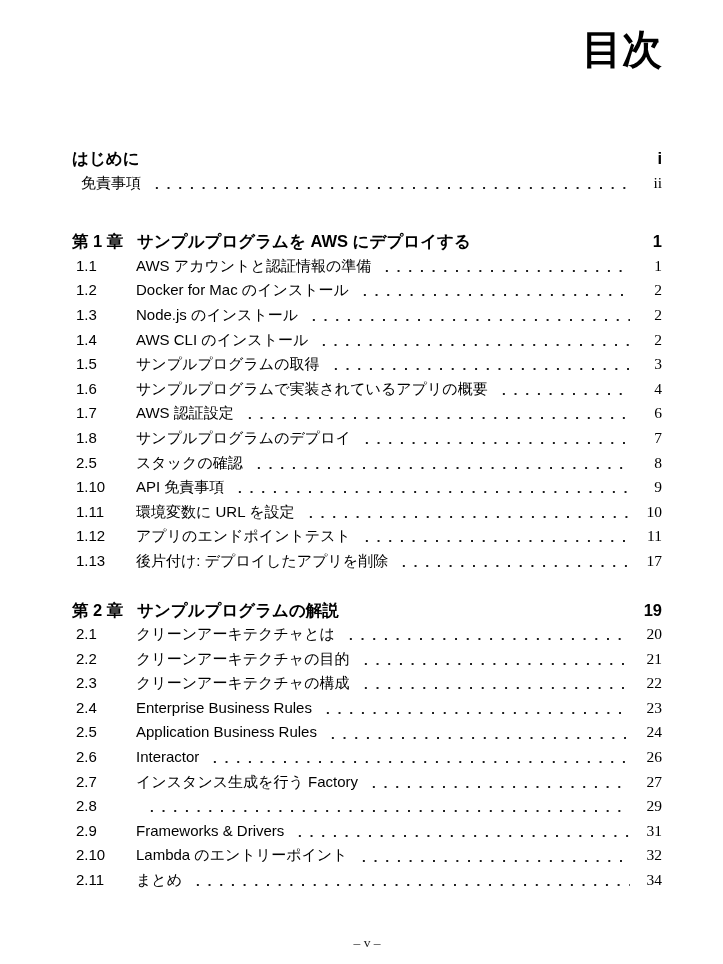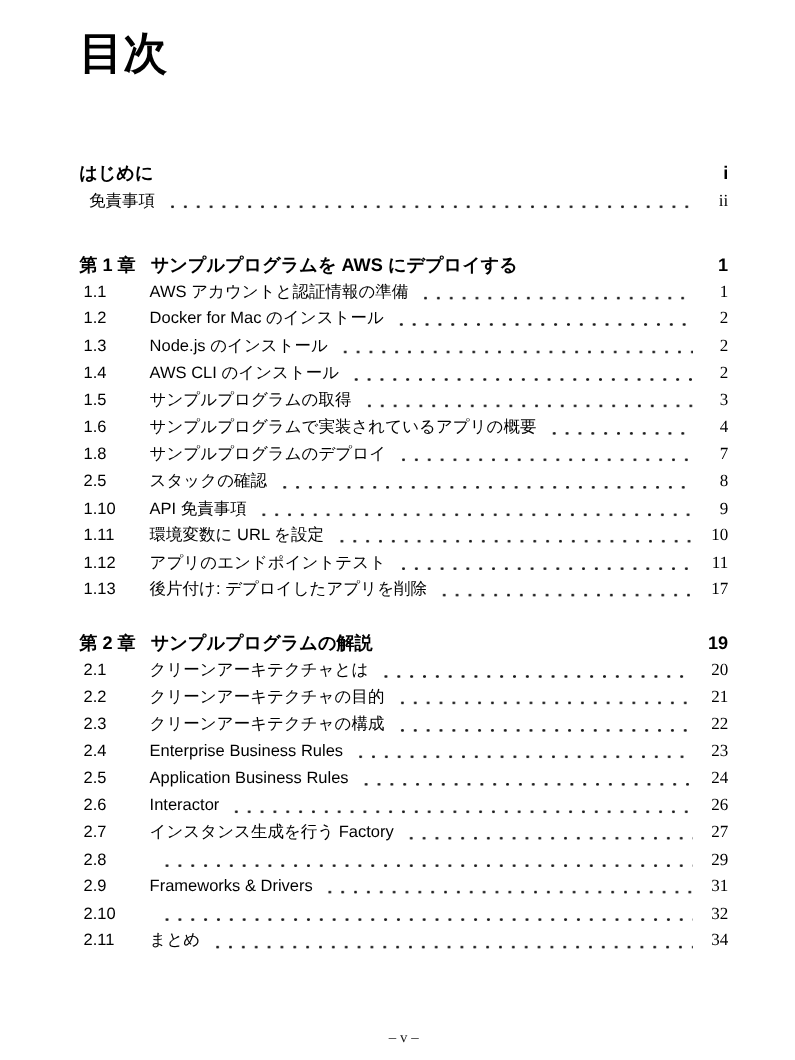--- a/index.html
+++ b/index.html
@@ -18,21 +18,21 @@
     left: 72px;
     right: 61px;
     top: 0;
     bottom: 0;
   }
   .doc-title {
     padding-top: 26px;
     font-size: 40px;
     line-height: 46px;
     font-weight: bold;
-    text-align: left;
+    text-align: right;
   }
   .toc { margin-top: 74px; }
   .row {
     display: flex;
     height: 24.6px;
     line-height: 24.6px;
     align-items: center;
     white-space: nowrap;
     overflow: hidden;
   }
@@ -128,20 +128,26 @@
     <span class="leader"></span>
     <span class="page-num serif-num">3</span>
   </div>
           <div class="row section-row">
     <span class="sec-num">1.6</span>
     <span>サンプルプログラムで実装されているアプリの概要</span>
     <span class="leader"></span>
     <span class="page-num serif-num">4</span>
   </div>
           <div class="row section-row">
+    <span class="sec-num">1.7</span>
+    <span>AWS 認証設定</span>
+    <span class="leader"></span>
+    <span class="page-num serif-num">6</span>
+  </div>
+          <div class="row section-row">
     <span class="sec-num">1.8</span>
     <span>サンプルプログラムのデプロイ</span>
     <span class="leader"></span>
     <span class="page-num serif-num">7</span>
   </div>
           <div class="row section-row">
     <span class="sec-num">2.5</span>
     <span>スタックの確認</span>
     <span class="leader"></span>
     <span class="page-num serif-num">8</span>
@@ -224,20 +230,21 @@
     <span class="page-num serif-num">29</span>
   </div>
           <div class="row section-row">
     <span class="sec-num">2.9</span>
     <span>Frameworks &amp; Drivers</span>
     <span class="leader"></span>
     <span class="page-num serif-num">31</span>
   </div>
           <div class="row section-row">
     <span class="sec-num">2.10</span>
+    <span>Lambda のエントリーポイント</span>
     <span class="leader"></span>
     <span class="page-num serif-num">32</span>
   </div>
           <div class="row section-row">
     <span class="sec-num">2.11</span>
     <span>まとめ</span>
     <span class="leader"></span>
     <span class="page-num serif-num">34</span>
   </div>
         </div>

